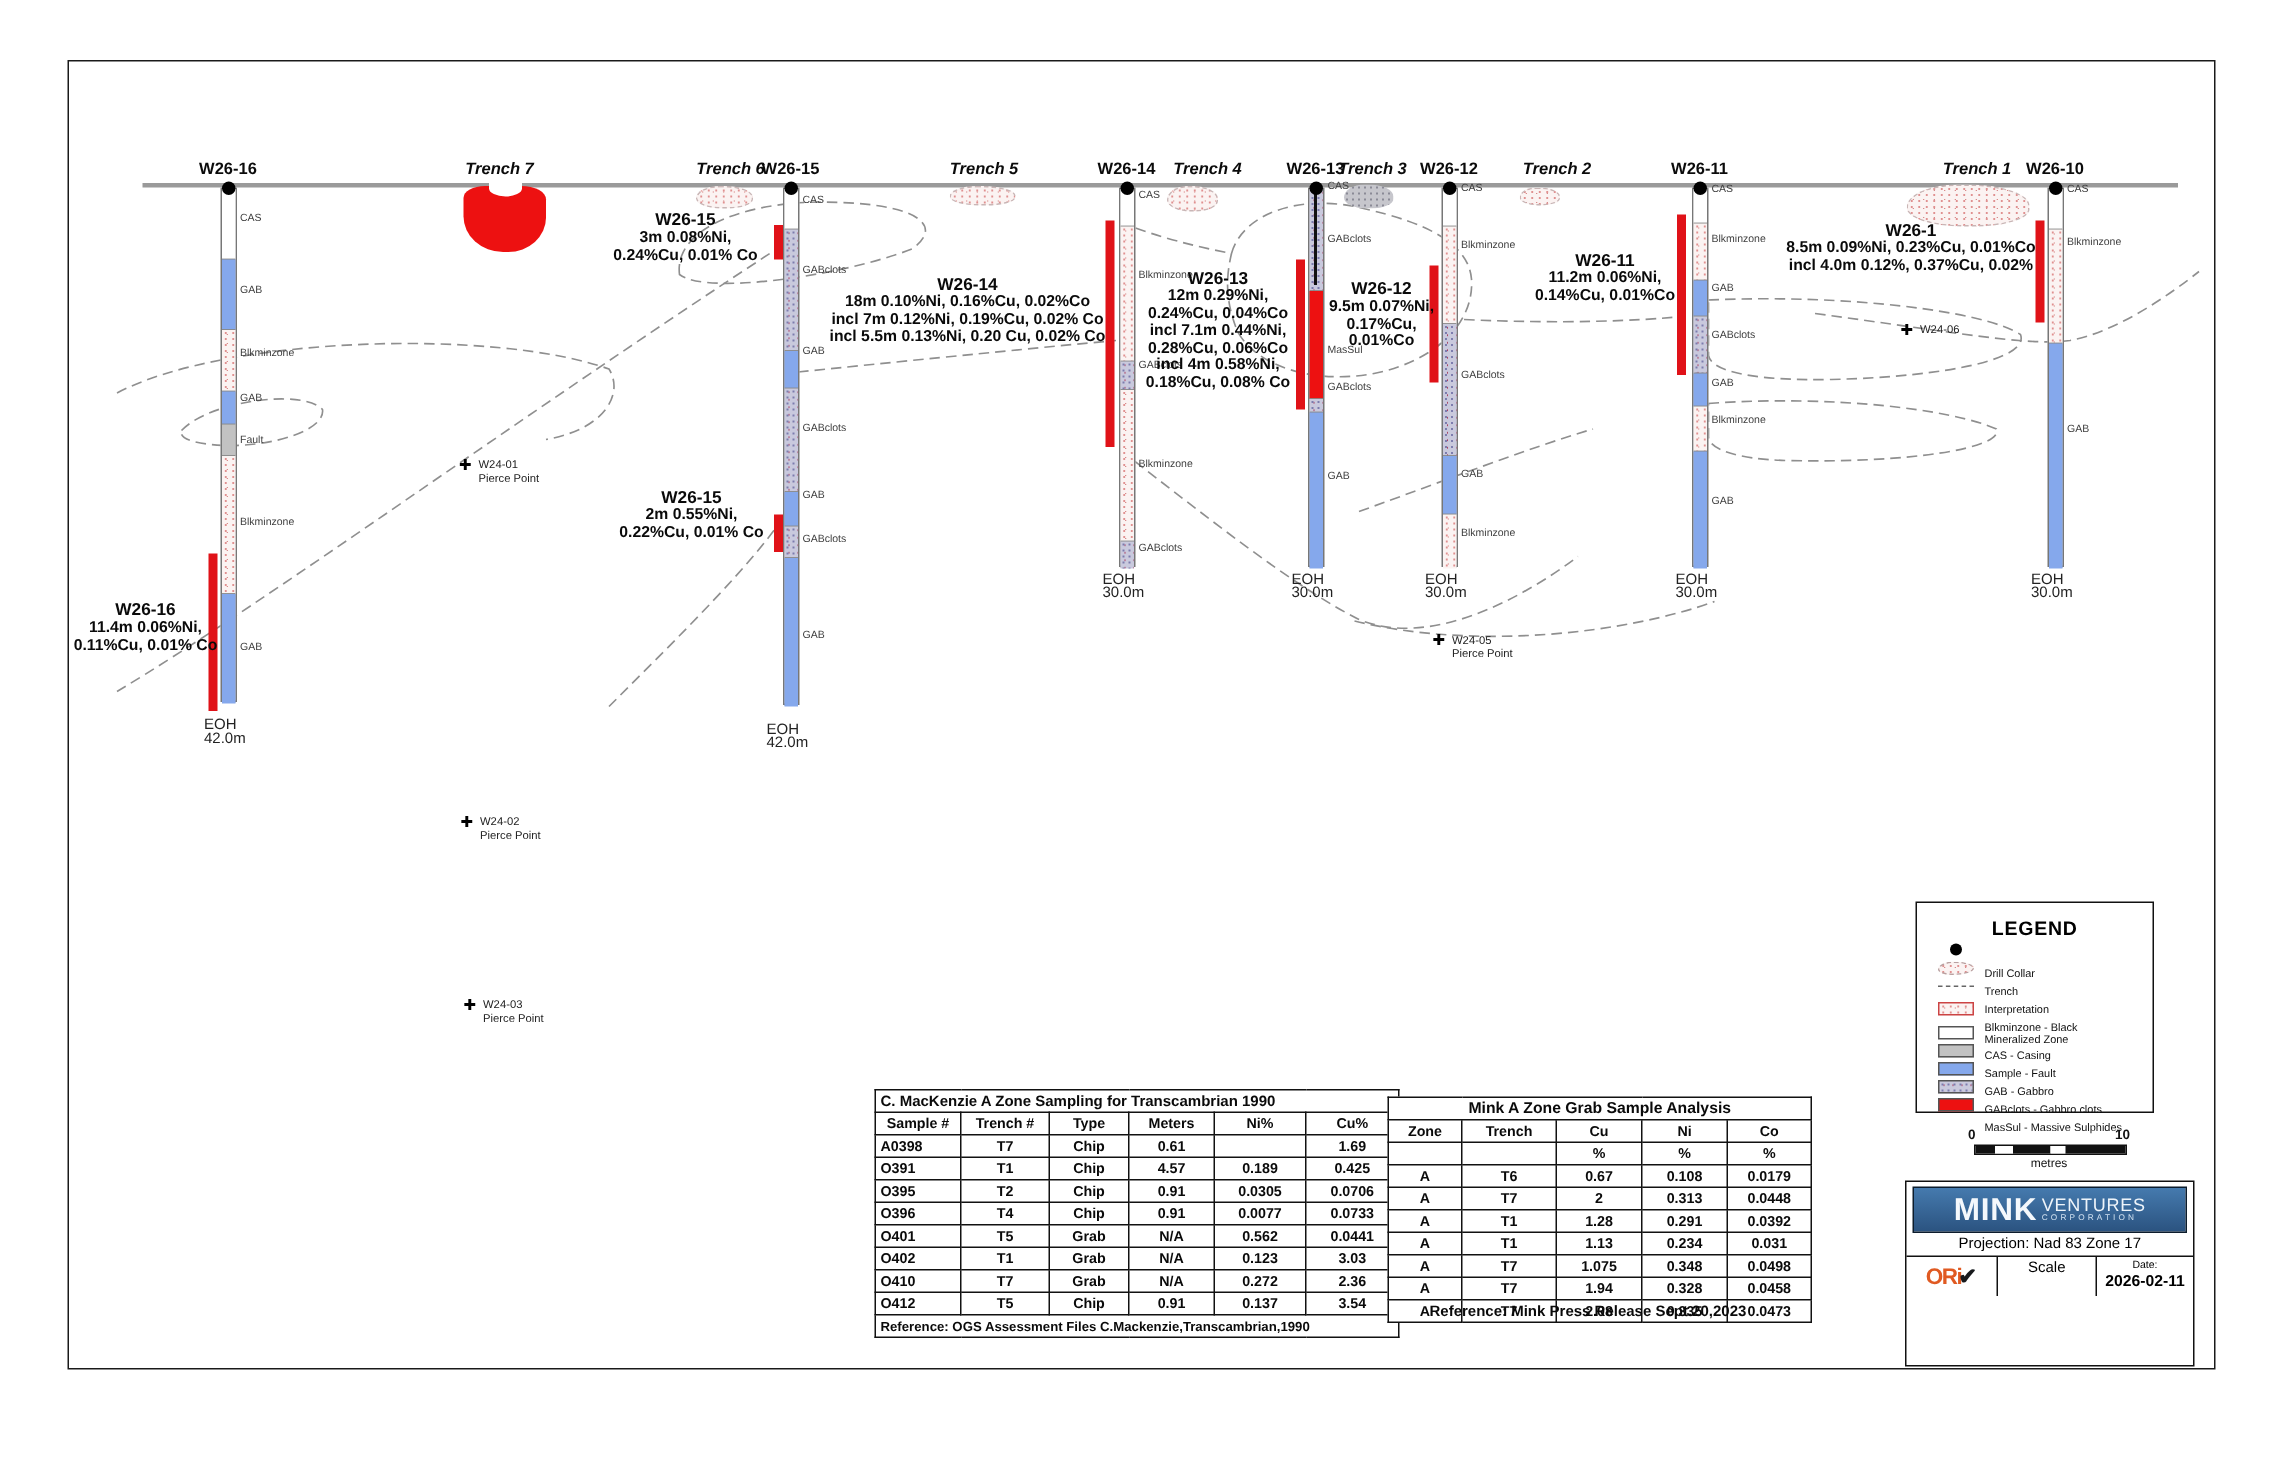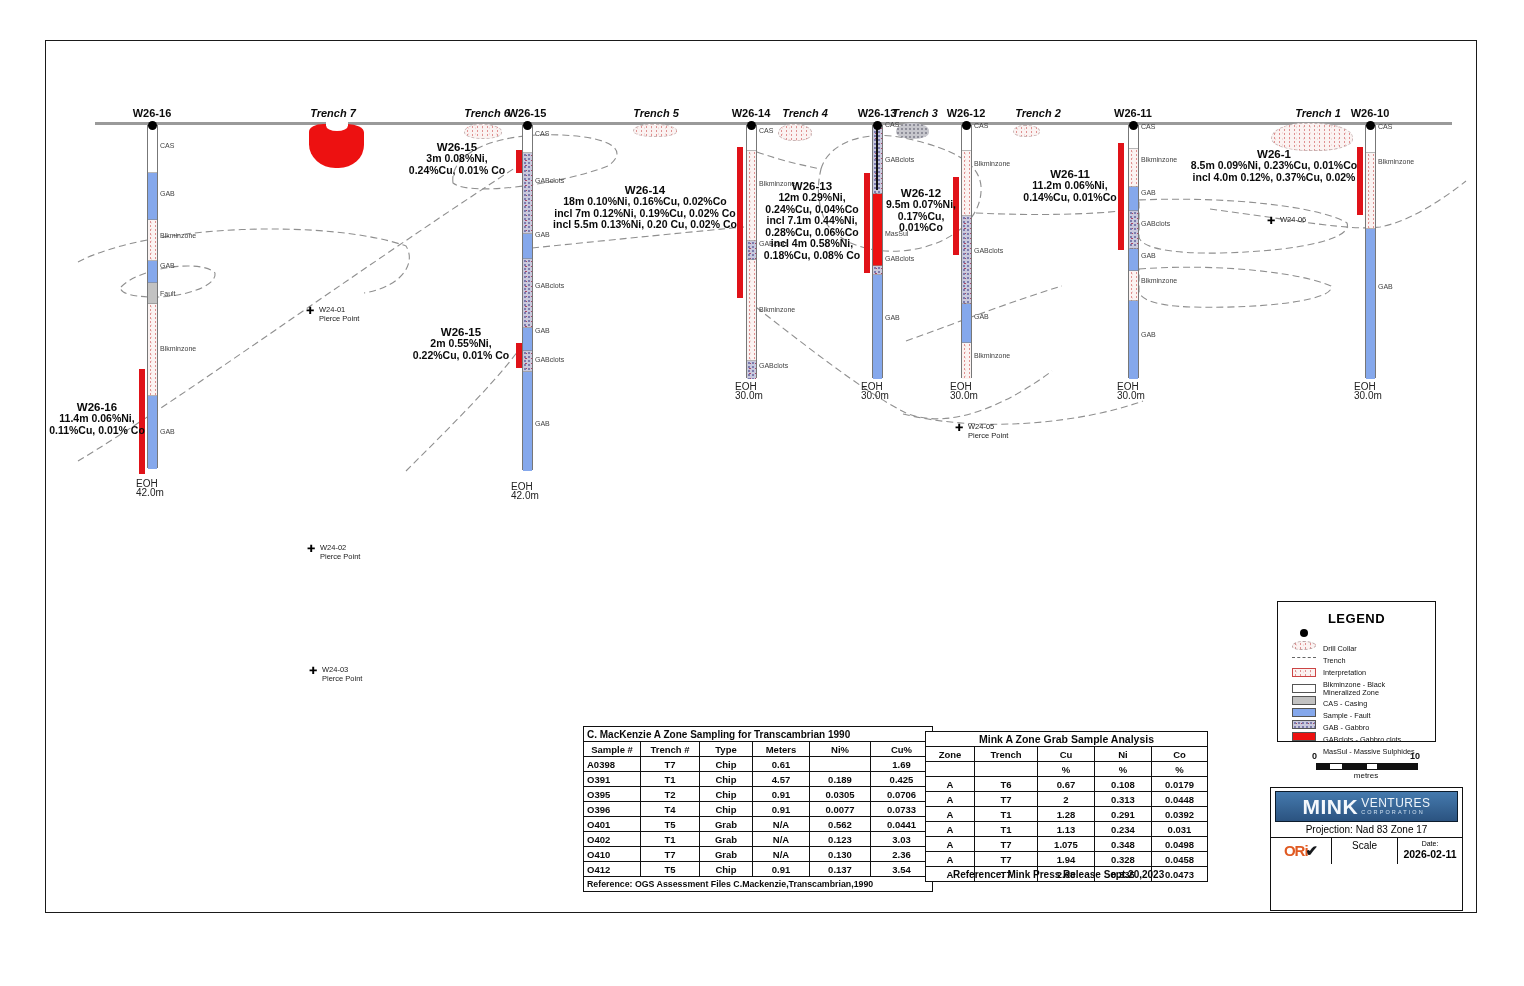--- a/index.html
+++ b/index.html
@@ -414,21 +414,21 @@
           <td>Grab</td>
           <td>N/A</td>
           <td>0.123</td>
           <td>3.03</td>
         </tr>
         <tr>
           <td class="col0L">O410</td>
           <td>T7</td>
           <td>Grab</td>
           <td>N/A</td>
-          <td>0.130</td>
+          <td>0.272</td>
           <td>2.36</td>
         </tr>
         <tr>
           <td class="col0L">O412</td>
           <td>T5</td>
           <td>Chip</td>
           <td>0.91</td>
           <td>0.137</td>
           <td>3.54</td>
         </tr>

